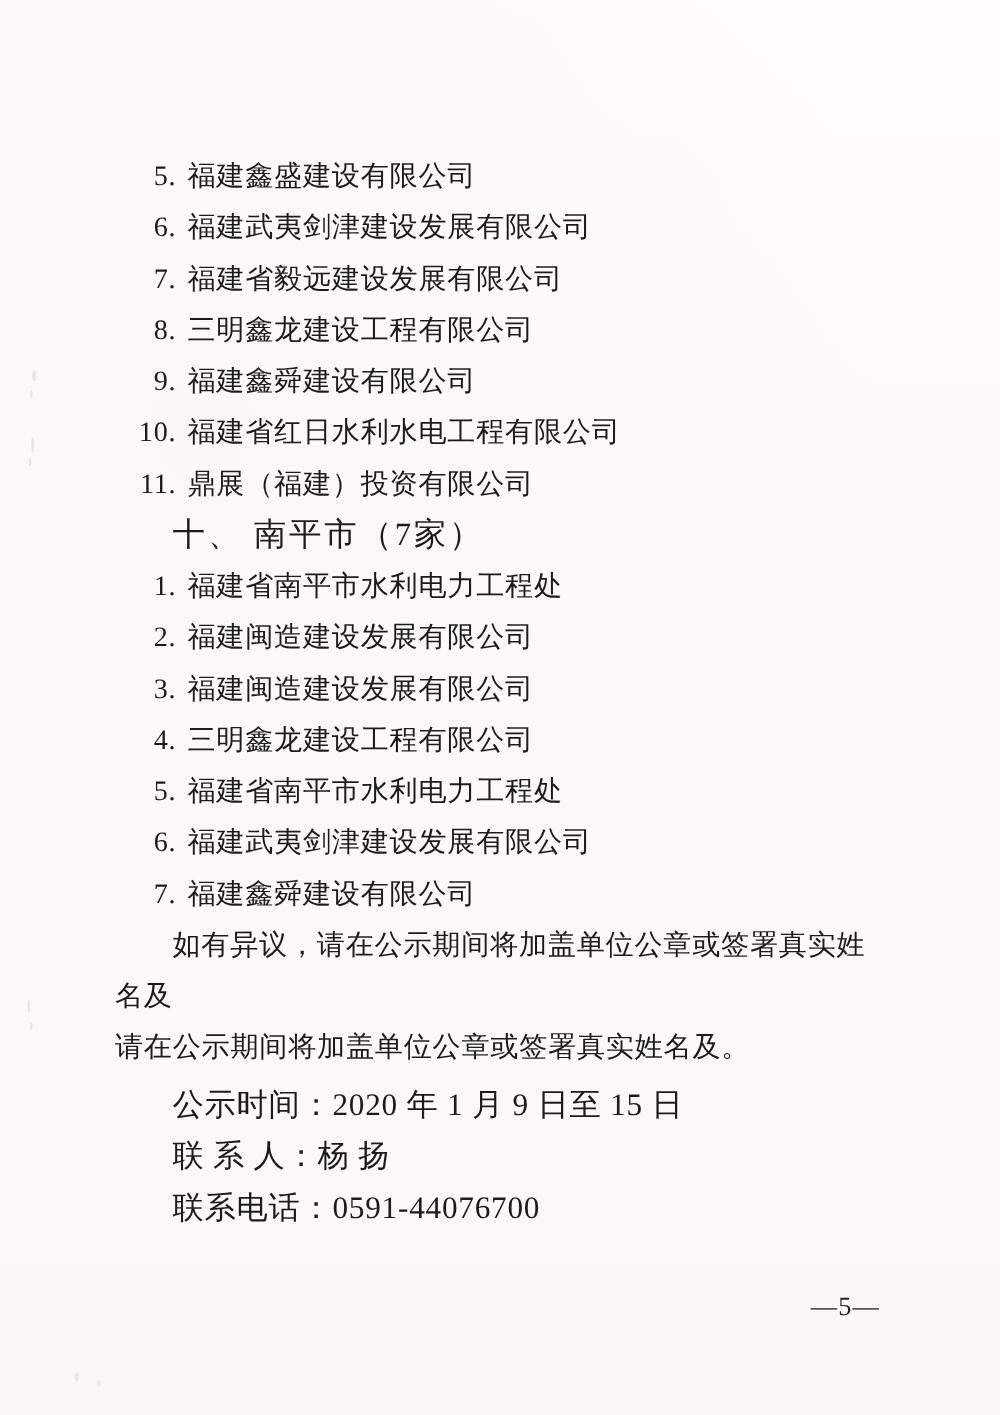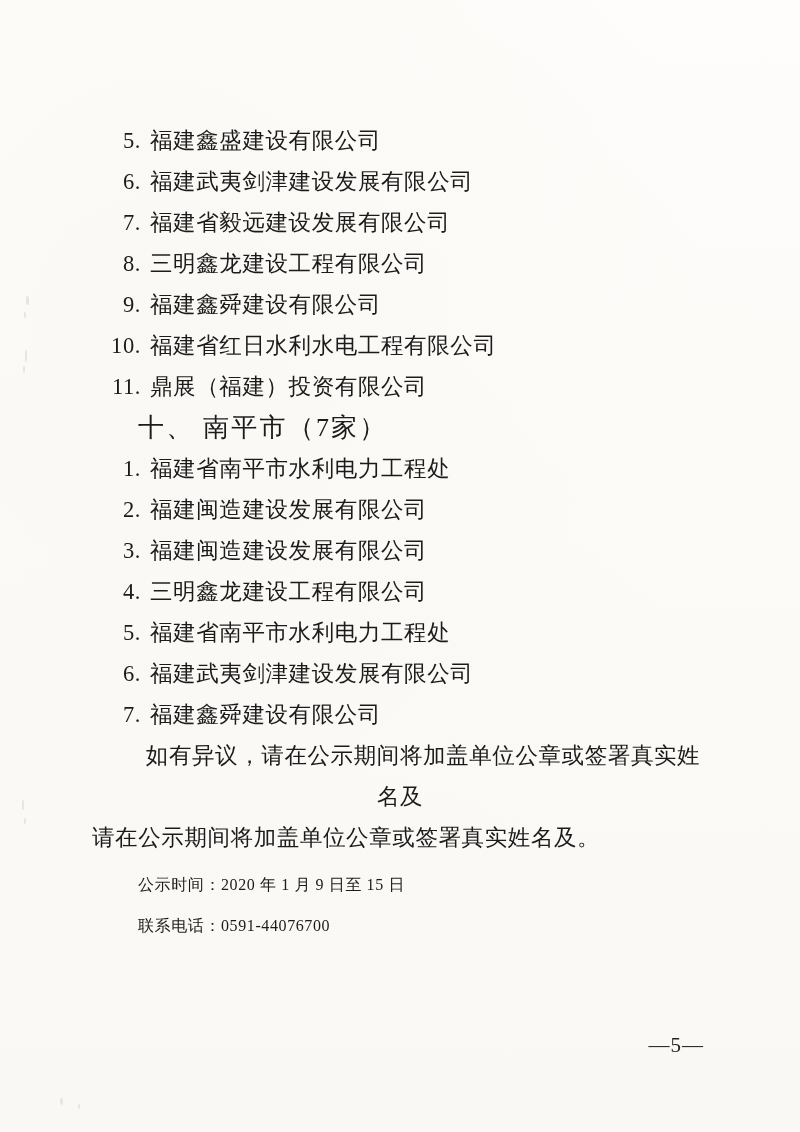--- a/index.html
+++ b/index.html
@@ -62,24 +62,23 @@
     letter-spacing: 2.2px;
     padding-left: 46px;
   }
   .para {
     font-size: 22.5px;
     line-height: 41px;
     letter-spacing: 0.6px;
   }
   .para.indent {
     text-indent: 46px;
-    text-align: center;
   }
   .field {
-    font-size: 16px;
+    font-size: 25px;
     line-height: 41px;
     letter-spacing: 0.6px;
     padding-left: 46px;
   }
   .spacer-sm { height: 6px; }
   .page-number {
     position: absolute;
     right: 96px;
     bottom: 74px;
     font-size: 21px;
@@ -164,16 +163,17 @@
       <span class="txt">福建鑫舜建设有限公司</span>
     </li>
   </ul>
 
   <div class="para indent">如有异议，请在公示期间将加盖单位公章或签署真实姓名及</div>
   <div class="para">请在公示期间将加盖单位公章或签署真实姓名及。</div>
 
   <div class="spacer-sm"></div>
 
   <div class="field">公示时间：2020 年 1 月 9 日至 15 日</div>
+  <div class="field">联 系 人：杨 扬</div>
   <div class="field">联系电话：0591-44076700</div>
 
   <div class="page-number">—5—</div>
 </div>
 
 </body></html>

